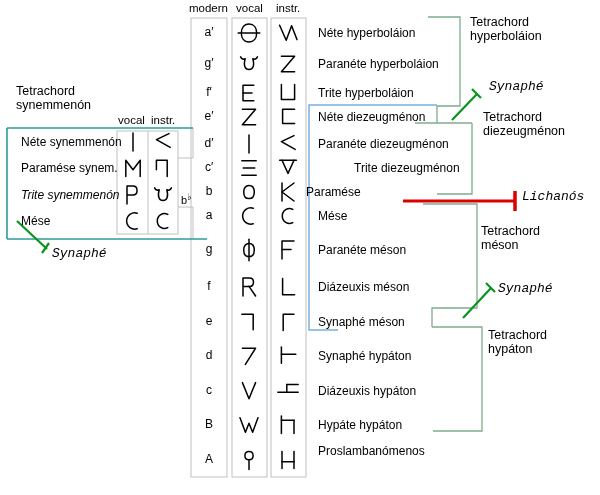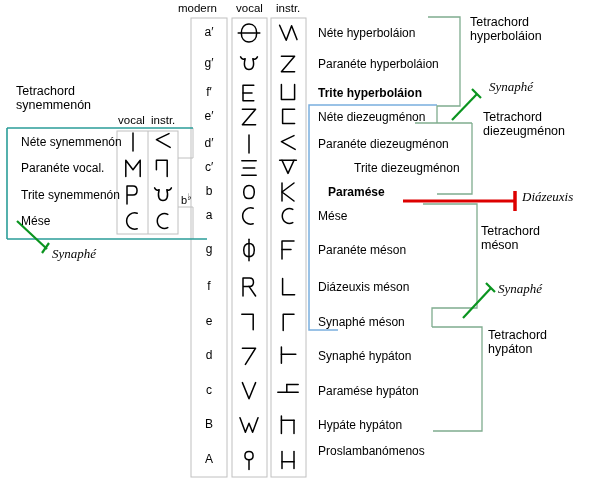--- a/index.html
+++ b/index.html
@@ -5,21 +5,21 @@
   html,body{margin:0;padding:0;background:#fff;}
   #stage{
     position:relative;width:600px;height:495px;background:#ffffff;overflow:hidden;
     font-family:"Liberation Sans","DejaVu Sans",sans-serif;color:#000;
   }
   #lines{position:absolute;left:0;top:0;width:600px;height:495px;}
   .hdr{position:absolute;white-space:nowrap;font-size:11.5px;}
   .heading{position:absolute;font-size:12.5px;line-height:13.5px;white-space:nowrap;}
   .tet{position:absolute;font-size:12.5px;line-height:14px;white-space:nowrap;}
   .ital{position:absolute;font-size:13px;font-style:italic;white-space:nowrap;
-        font-family:Liberation Serif, serif;}
+        font-family:Liberation Mono, monospace;}
   .modern{position:absolute;width:36px;text-align:center;font-size:12px;}
   .sym{position:absolute;width:24px;height:24px;}
   .sym svg{display:block;width:100%;height:100%;}
   .bflat{position:absolute;font-size:11px;}
   .bflat sup{font-size:9px;vertical-align:4px;}
   .note-label{position:absolute;font-size:12px;white-space:nowrap;}
 </style>
 </head>
 <body>
 
@@ -46,40 +46,40 @@
       <line x1="403" y1="201" x2="514" y2="201" stroke="#dd0000" stroke-width="3"></line>
       <line x1="515" y1="191" x2="515" y2="211" stroke="#dd0000" stroke-width="3.5"></line>
       <line x1="17" y1="221" x2="47" y2="249" stroke="#0a941f" stroke-width="2.2"></line>
       <line x1="49" y1="243" x2="42" y2="253" stroke="#0a941f" stroke-width="2.2"></line>
       <line x1="452" y1="120" x2="477" y2="94" stroke="#0a941f" stroke-width="2.2"></line>
       <line x1="472" y1="89" x2="481" y2="98" stroke="#0a941f" stroke-width="2.2"></line>
       <line x1="463" y1="318" x2="491" y2="288" stroke="#0a941f" stroke-width="2.2"></line>
       <line x1="486" y1="283" x2="495" y2="292" stroke="#0a941f" stroke-width="2.2"></line>
     </svg>
 
-  <div class="hdr" style="left:178px;top:2px;">modern</div>
+  <div class="hdr" style="left:189px;top:2px;">modern</div>
   <div class="hdr" style="left:236px;top:2px;">vocal</div>
   <div class="hdr" style="left:276px;top:2px;">instr.</div>
 
   <div class="heading" style="left:16px;top:85px;">
     <span>Tetrachord</span><br>
     <span>synemmenón</span>
   </div>
 
   <div class="hdr" style="left:118px;top:114px;">vocal</div>
   <div class="hdr" style="left:151px;top:114px;">instr.</div>
 
   <div class="bflat" style="left:181px;top:192px;">
     <span>b</span><sup>♭</sup>
   </div>
 
   <div class="ital" style="left:52px;top:246px;">Synaphé</div>
   <div class="ital" style="left:489px;top:79px;">Synaphé</div>
   <div class="ital" style="left:498px;top:281px;">Synaphé</div>
-  <div class="ital" style="left:522px;top:189px;">Diázeuxis</div>
+  <div class="ital" style="left:522px;top:189px;">Lichanós</div>
 
   <div class="tet" style="left:470px;top:15px;">
     <span>Tetrachord</span><br>
     <span>hyperboláion</span>
   </div>
   <div class="tet" style="left:483px;top:110px;">
     <span>Tetrachord</span><br>
     <span>diezeugménon</span>
   </div>
   <div class="tet" style="left:481px;top:224px;">
@@ -122,21 +122,21 @@
         <svg viewBox="0 0 20 20">
           <path d="M14,3.5 L5,3.5 L5,16.5 L14,16.5" fill="none" stroke="#000000" stroke-width="1.25" stroke-linecap="round" stroke-linejoin="round"></path>
           <path d="M5,10 L12.5,10" fill="none" stroke="#000000" stroke-width="1.25" stroke-linecap="round" stroke-linejoin="round"></path>
         </svg>
       </div>
       <div class="sym" style="left: 276px; top: 81px;">
         <svg viewBox="0 0 20 20">
           <path d="M4.5,3 L4.5,15.5 L15.5,15.5 L15.5,3" fill="none" stroke="#000000" stroke-width="1.25" stroke-linecap="round" stroke-linejoin="round"></path>
         </svg>
       </div>
-      <div class="note-label" style="left: 318px; top: 86px; font-weight: bold;">Trite hyperboláion</div>
+      <div class="note-label" style="left: 318px; top: 86px;">Trite hyperboláion</div>
       <div class="modern" style="left: 191px; top: 109px;">e′</div>
       <div class="sym" style="left: 237px; top: 105px;">
         <svg viewBox="0 0 20 20">
           <path d="M4.5,3.5 L15.5,3.5 L4.5,16.5 L15.5,16.5" fill="none" stroke="#000000" stroke-width="1.25" stroke-linecap="round" stroke-linejoin="round"></path>
         </svg>
       </div>
       <div class="sym" style="left: 276px; top: 105px;">
         <svg viewBox="0 0 20 20">
           <path d="M15.5,3.5 L5.5,3.5 L5.5,15.5 L15.5,15.5" fill="none" stroke="#000000" stroke-width="1.25" stroke-linecap="round" stroke-linejoin="round"></path>
         </svg>
@@ -174,21 +174,21 @@
         <svg viewBox="0 0 20 20">
           <path d="M10,4.5 C7.2,4.5 5.6,6.8 5.6,10 C5.6,13.2 7.2,15.5 10,15.5 C12.8,15.5 14.4,13.2 14.4,10 C14.4,6.8 12.8,4.5 10,4.5 Z" fill="none" stroke="#000000" stroke-width="1.25" stroke-linecap="round" stroke-linejoin="round"></path>
         </svg>
       </div>
       <div class="sym" style="left: 276px; top: 180px;">
         <svg viewBox="0 0 20 20">
           <path d="M5,2.5 L5,17.5" fill="none" stroke="#000000" stroke-width="1.25" stroke-linecap="round" stroke-linejoin="round"></path>
           <path d="M15,2.5 L5,10 L15,17.5" fill="none" stroke="#000000" stroke-width="1.25" stroke-linecap="round" stroke-linejoin="round"></path>
         </svg>
       </div>
-      <div class="note-label" style="left: 328px; top: 185px; font-weight: bold;">Paramése</div>
+      <div class="note-label" style="left: 306px; top: 185px;">Paramése</div>
       <div class="modern" style="left: 191px; top: 208px;">a</div>
       <div class="sym" style="left: 237px; top: 204px;">
         <svg viewBox="0 0 20 20">
           <path d="M13.5,3.5 A6.8,6.8 0 1,0 13.5,16.5" fill="none" stroke="#000000" stroke-width="1.25" stroke-linecap="round" stroke-linejoin="round"></path>
         </svg>
       </div>
       <div class="sym" style="left: 276px; top: 204px;">
         <svg viewBox="0 0 20 20">
           <path d="M14,4.5 A6,6.2 0 1,0 14,15.5" fill="none" stroke="#000000" stroke-width="1.25" stroke-linecap="round" stroke-linejoin="round"></path>
         </svg>
@@ -252,21 +252,21 @@
           <path d="M4.5,3 L10,16.5 L15.5,3" fill="none" stroke="#000000" stroke-width="1.25" stroke-linecap="round" stroke-linejoin="round"></path>
         </svg>
       </div>
       <div class="sym" style="left: 276px; top: 379px;">
         <svg viewBox="0 0 20 20">
           <path d="M9,4.5 L18.5,4.5" fill="none" stroke="#000000" stroke-width="1.25" stroke-linecap="round" stroke-linejoin="round"></path>
           <path d="M9,4.5 L9,11" fill="none" stroke="#000000" stroke-width="1.25" stroke-linecap="round" stroke-linejoin="round"></path>
           <path d="M1.5,11 L18.5,11" fill="none" stroke="#000000" stroke-width="1.25" stroke-linecap="round" stroke-linejoin="round"></path>
         </svg>
       </div>
-      <div class="note-label" style="left: 318px; top: 384px;">Paramése hypáton</div>
+      <div class="note-label" style="left: 318px; top: 384px;">Diázeuxis hypáton</div>
       <div class="modern" style="left: 191px; top: 417px;">B</div>
       <div class="sym" style="left: 237px; top: 413px;">
         <svg viewBox="0 0 20 20">
           <path d="M2.5,4 L7,16 L10,8.5 L13,16 L17.5,4" fill="none" stroke="#000000" stroke-width="1.25" stroke-linecap="round" stroke-linejoin="round"></path>
         </svg>
       </div>
       <div class="sym" style="left: 276px; top: 413px;">
         <svg viewBox="0 0 20 20">
           <path d="M4.5,2.5 L4.5,17" fill="none" stroke="#000000" stroke-width="1.25" stroke-linecap="round" stroke-linejoin="round"></path>
           <path d="M4.5,6 L15,6" fill="none" stroke="#000000" stroke-width="1.25" stroke-linecap="round" stroke-linejoin="round"></path>
@@ -293,32 +293,32 @@
       <div class="sym" style="left: 121px; top: 130px;">
         <svg viewBox="0 0 20 20">
           <path d="M10,2.5 L10,17.5" fill="none" stroke="#000000" stroke-width="1.25" stroke-linecap="round" stroke-linejoin="round"></path>
         </svg>
       </div>
       <div class="sym" style="left: 151px; top: 130px;">
         <svg viewBox="0 0 20 20">
           <path d="M15,3 L4.5,8 L16,14.5" fill="none" stroke="#000000" stroke-width="1.25" stroke-linecap="round" stroke-linejoin="round"></path>
         </svg>
       </div>
-      <div class="note-label" style="left: 21px; top: 161px;">Paranéte vocal.</div>
+      <div class="note-label" style="left: 21px; top: 161px;">Paramése synem.</div>
       <div class="sym" style="left: 121px; top: 156px;">
         <svg viewBox="0 0 20 20">
           <path d="M4,17 L4,3.5 L10,11.5 L16,3.5 L16,17" fill="none" stroke="#000000" stroke-width="1.25" stroke-linecap="round" stroke-linejoin="round"></path>
         </svg>
       </div>
       <div class="sym" style="left: 151px; top: 156px;">
         <svg viewBox="0 0 20 20">
           <path d="M4.5,11.5 L4.5,3.5 L13.5,3.5 L13.5,17" fill="none" stroke="#000000" stroke-width="1.25" stroke-linecap="round" stroke-linejoin="round"></path>
         </svg>
       </div>
-      <div class="note-label" style="left: 21px; top: 188px;">Trite synemmenón</div>
+      <div class="note-label" style="left: 21px; top: 188px; font-style: italic;">Trite synemmenón</div>
       <div class="sym" style="left: 121px; top: 183px;">
         <svg viewBox="0 0 20 20">
           <path d="M5,17.5 L5,2.5 L10,2.5 C14.5,2.5 14.5,10 10,10 L5,10" fill="none" stroke="#000000" stroke-width="1.25" stroke-linecap="round" stroke-linejoin="round"></path>
         </svg>
       </div>
       <div class="sym" style="left: 151px; top: 183px;">
         <svg viewBox="0 0 20 20">
           <path d="M3,4 C4,6 5.5,6.5 6.8,5.6 C5.2,11.5 6.8,14.6 10,14.6 C13.2,14.6 14.8,11.5 13.2,5.6 C14.5,6.5 16,6 17,4" fill="none" stroke="#000000" stroke-width="1.25" stroke-linecap="round" stroke-linejoin="round"></path>
         </svg>
       </div>

